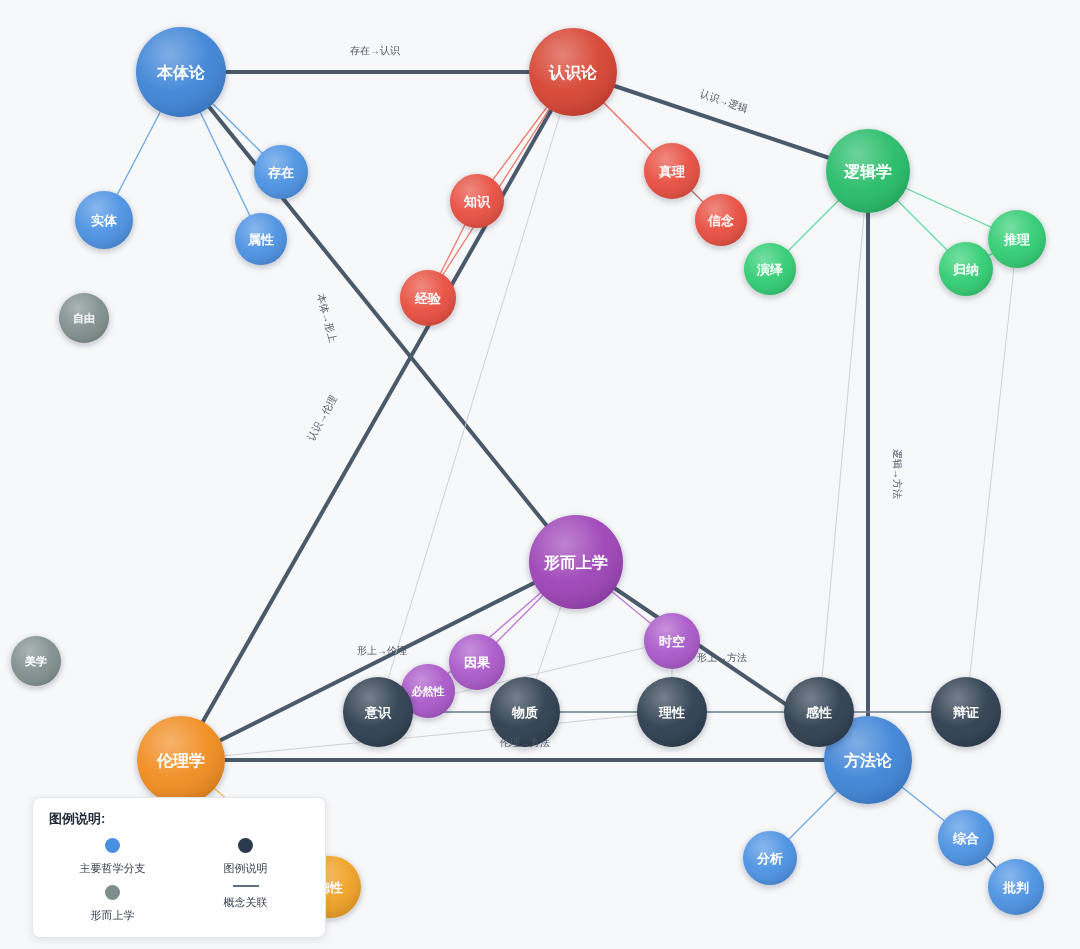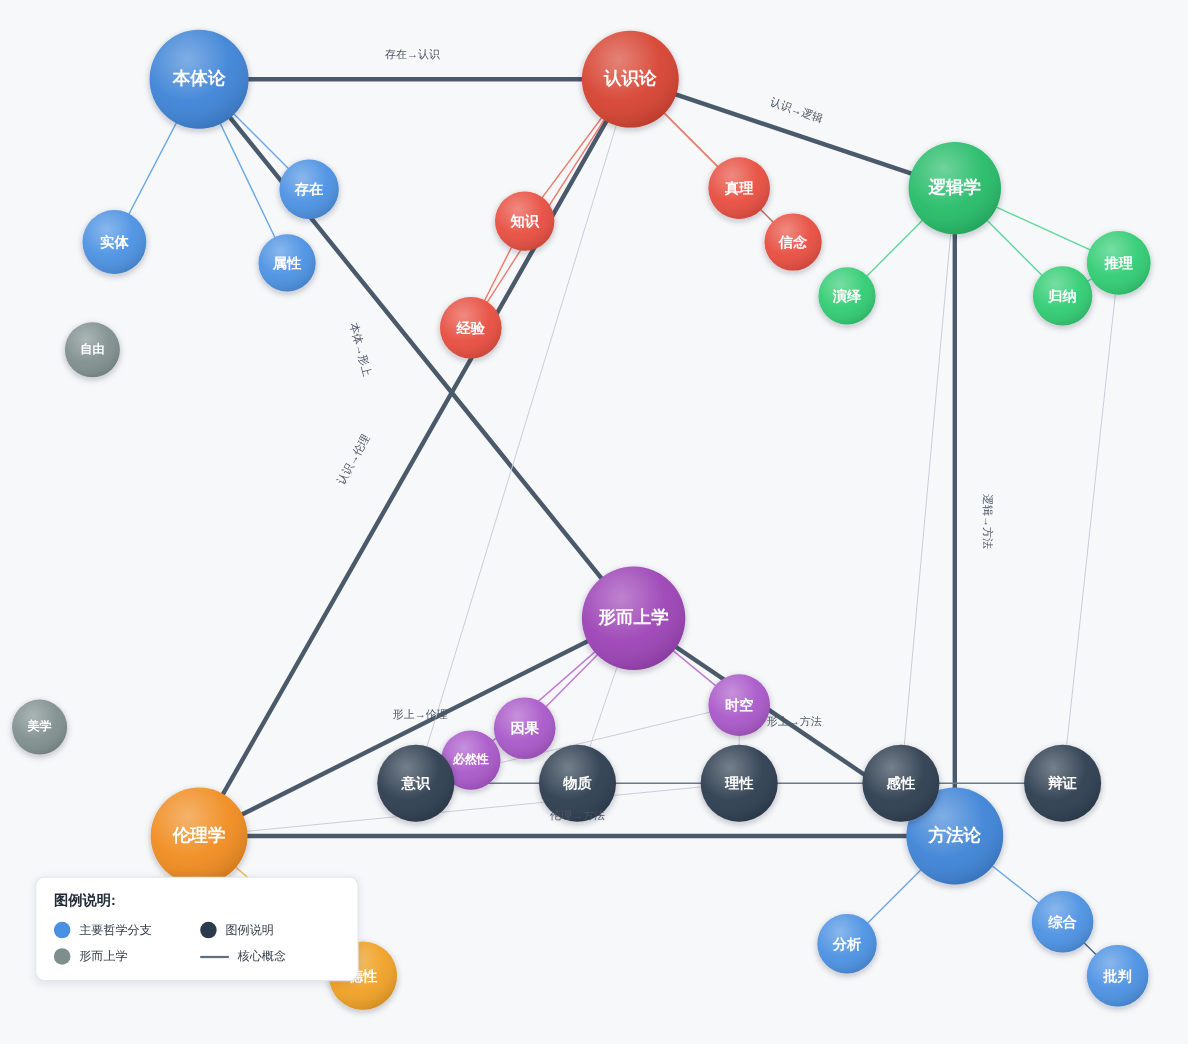--- a/index.html
+++ b/index.html
@@ -70,20 +70,21 @@
   #legend .legend-grid {
     display: grid;
     grid-template-columns: 1fr 1fr;
     row-gap: 9px;
     column-gap: 6px;
   }
   #legend .legend-item {
     display: flex;
     align-items: center;
     gap: 8px;
+    flex-direction: column;
   }
   #legend .legend-swatch {
     width: 15px;
     height: 15px;
     border-radius: 50%;
     flex: 0 0 auto;
   }
   #legend .legend-line {
     width: 26px;
     height: 2px;
@@ -327,18 +328,18 @@
         <div class="legend-item">
           <span class="legend-swatch" style="background: rgb(43, 58, 77);"></span>
           <span class="legend-text">图例说明</span>
         </div>
         <div class="legend-item">
           <span class="legend-swatch" style="background: rgb(126, 142, 140);"></span>
           <span class="legend-text">形而上学</span>
         </div>
         <div class="legend-item">
           <span class="legend-line" style="background: rgb(93, 112, 128);"></span>
-          <span class="legend-text">核心概念</span>
+          <span class="legend-text">概念关联</span>
         </div>
       </div>
   </div>
 
 </div>
 
 </body></html>

